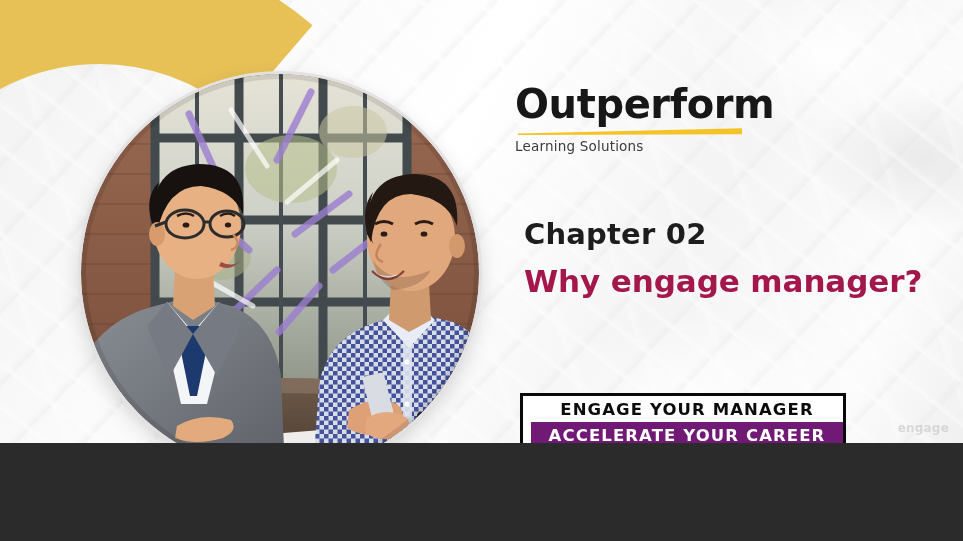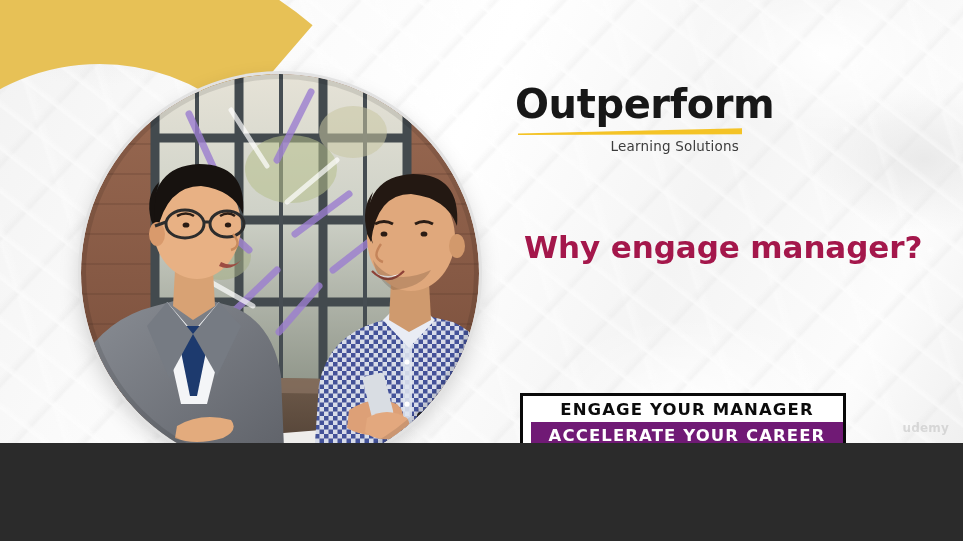--- a/index.html
+++ b/index.html
@@ -98,21 +98,21 @@
     position: relative;
     height: 7px;
     width: 224px;
     margin-top: 2px;
     margin-left: 3px;
   }
   .logo-rule svg { display: block; }
   .logo-sub {
     margin-top: 4px;
     width: 224px;
-    text-align: right;
+    text-align: left;
     font-size: 13.5px;
     letter-spacing: 0.2px;
     color: #3c3c3c;
     font-family: "DejaVu Sans", sans-serif;
   }
 
   .chapter-block {
     position: absolute;
     left: 524px;
     top: 218px;
@@ -376,23 +376,24 @@
     <div class="logo-word">Outperform</div>
     <div class="logo-rule">
       <svg width="224" height="8" viewBox="0 0 224 8">
         <path d="M 0 6.4 L 224 1.2 L 224 7.2 L 0 8 Z" fill="#f4c326"></path>
       </svg>
     </div>
     <div class="logo-sub">Learning Solutions</div>
   </div>
 
   <div class="chapter-block">
+    <div class="chapter-label">Chapter 02</div>
     <div class="chapter-title">Why engage manager?</div>
   </div>
 
   <div class="banner">
     <div class="banner-row banner-top">ENGAGE YOUR  MANAGER</div>
     <div class="banner-row banner-bottom">ACCELERATE YOUR CAREER</div>
   </div>
 
-  <div class="watermark">udemy</div>
+  <div class="watermark">engage</div>
 
 </div>
 
 </body></html>

